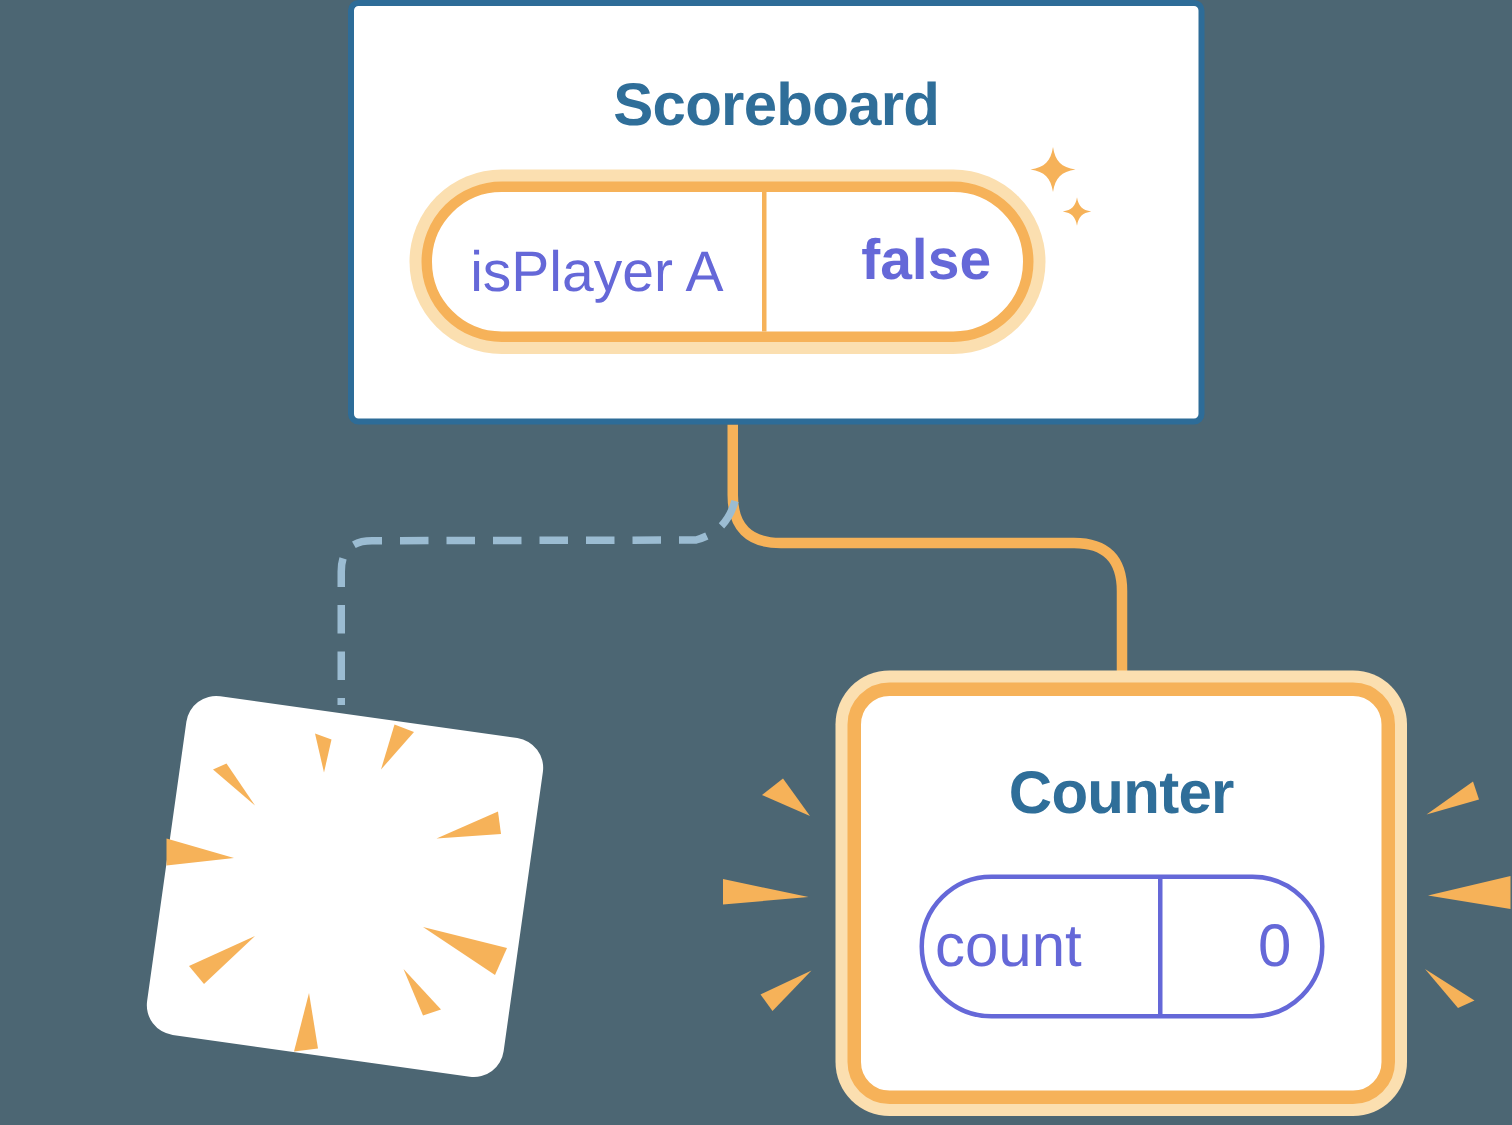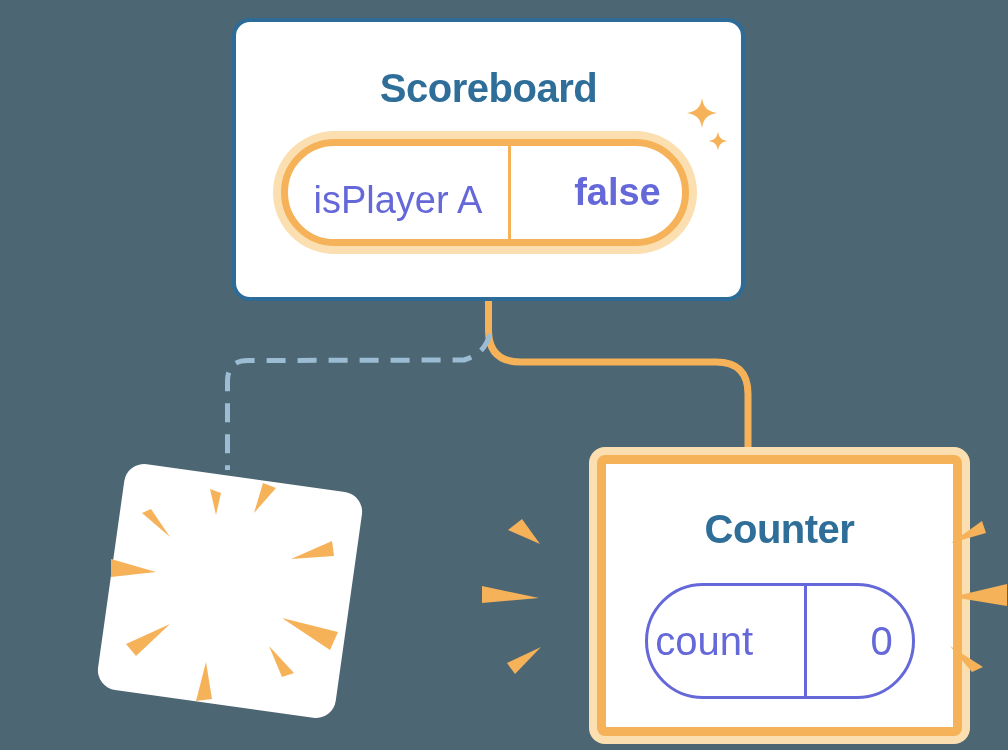--- a/index.html
+++ b/index.html
@@ -33,30 +33,30 @@
   }
   .orange-shape { fill: var(--accent-orange, #F6B259); }
 
   .card {
     position: absolute;
     background: #fff;
     box-sizing: border-box;
     z-index: 2;
   }
   .scoreboard {
-    left: 232px; top: 18px;
-    width: 513px; height: 283px;
+    left: 232px; top: 0;
+    width: 571px; height: 283px;
     border: 4px solid var(--card-border-blue, #2D6C98);
-    border-radius: 18px;
+    border-radius: 7px;
   }
   .counter {
-    left: 597px; top: 455px;
+    left: 565px; top: 455px;
     width: 365px; height: 281px;
     border: 9px solid var(--accent-orange, #F6B259);
-    border-radius: 8px;
+    border-radius: 28px;
     box-shadow: 0 0 0 8px var(--accent-orange-halo, #FBDFB0);
     padding-left: 44px;
   }
   .card-title {
     position: absolute;
     left: 0; right: 0;
     text-align: center;
     font-size: 40px;
     font-weight: 600;
     line-height: 48px;
@@ -75,21 +75,21 @@
     border-radius: 70px;
   }
   .scoreboard .pill {
     left: 45px; top: 117px;
     width: 408px; height: 107px;
     border: 7px solid var(--accent-orange, #F6B259);
     box-shadow: 0 0 0 8px var(--accent-orange-halo, #FBDFB0);
   }
   .counter .pill {
     left: 39px; top: 119px;
-    width: 270px; height: 116px;
+    width: 270px; height: 96px;
     border: 3px solid var(--state-purple, #6568D8);
     gap: 44px;
   }
   .pill-key, .pill-value {
     display: flex;
     align-items: center;
     justify-content: center;
     color: var(--state-purple, #6568D8);
     white-space: nowrap;
   }

